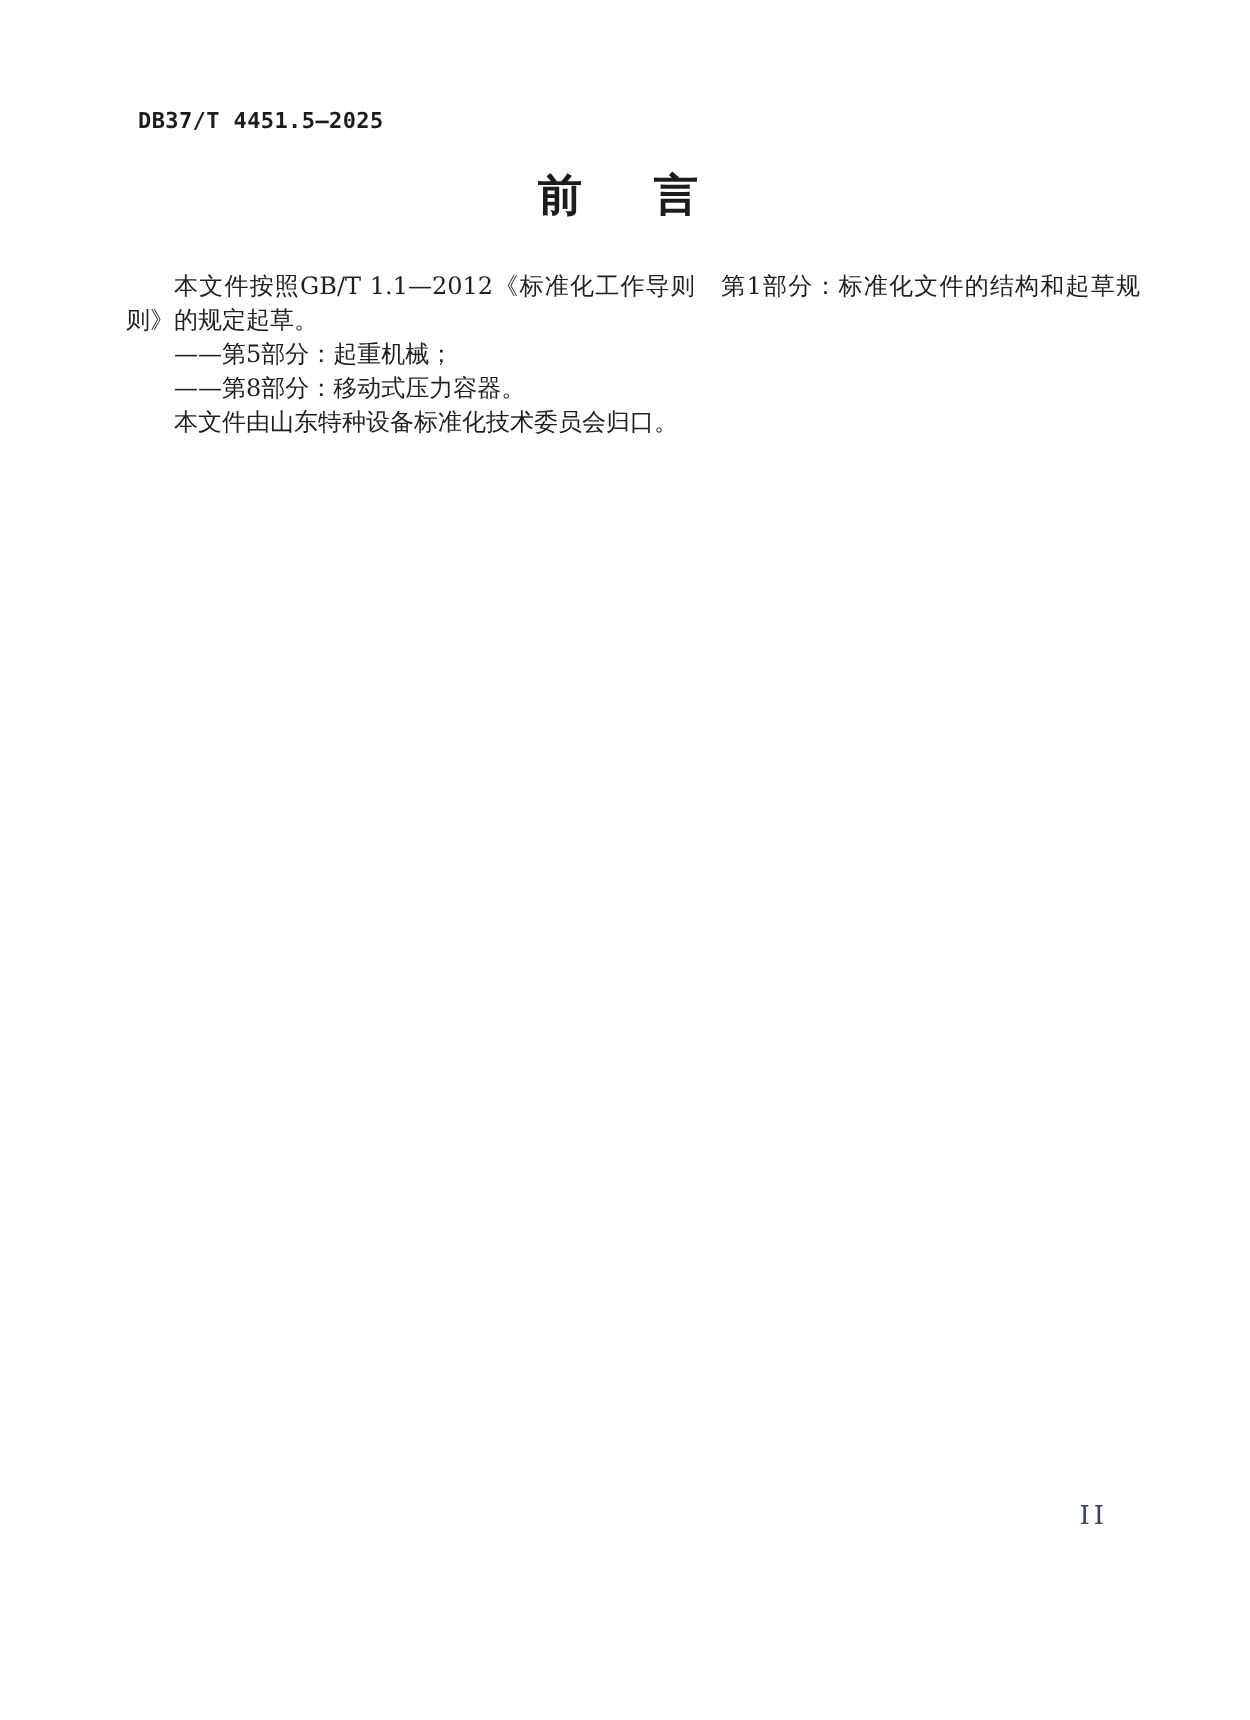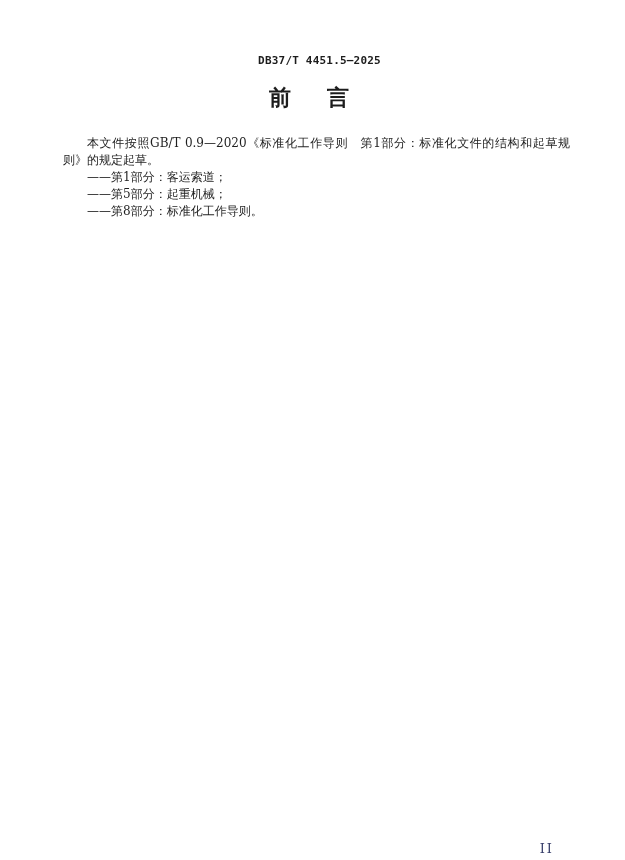--- a/index.html
+++ b/index.html
@@ -14,21 +14,21 @@
     background: #ffffff;
     overflow: hidden;
     font-family: "DejaVu Serif", "Liberation Serif", serif;
     color: #1f1f1f;
   }
   .doc-header {
     position: absolute;
     top: 49px;
     left: 69px;
     right: 55px;
-    text-align: center;
+    text-align: left;
   }
   .standard-number {
     font-family: "DejaVu Sans Mono", "Liberation Mono", monospace;
     font-weight: bold;
     font-size: 11px;
     letter-spacing: 0.2px;
     color: #1c1c1c;
     white-space: nowrap;
   }
   .doc-title {
@@ -54,41 +54,41 @@
     text-align: justify;
     text-justify: inter-character;
   }
   .doc-body p {
     margin: 0;
     padding: 0;
     text-indent: 2em;
   }
   .page-number {
     position: absolute;
-    top: 841px;
+    top: 751px;
     right: 71px;
     font-family: "DejaVu Serif", "Liberation Serif", serif;
     font-size: 13px;
     letter-spacing: 2px;
     color: #39406b;
   }
 </style>
 </head>
 <body>
 
 <div class="page">
 
   <div class="doc-header">
     <span class="standard-number">DB37/T 4451.5—2025</span>
   </div>
 
   <h1 class="doc-title">前　言</h1>
 
   <div class="doc-body">
-    <p>本文件按照GB/T 0.9—2020《标准化工作导则　第1部分：标准化文件的结构和起草规则》的规定起草。</p>
-    <p>——第1部分：客运索道；</p>
+    <p>本文件按照GB/T 1.1—2012《标准化工作导则　第1部分：标准化文件的结构和起草规则》的规定起草。</p>
     <p>——第5部分：起重机械；</p>
-    <p>——第8部分：标准化工作导则。</p>
+    <p>——第8部分：移动式压力容器。</p>
+    <p>本文件由山东特种设备标准化技术委员会归口。</p>
   </div>
 
   <div class="page-number">II</div>
 
 </div>
 
 </body></html>

